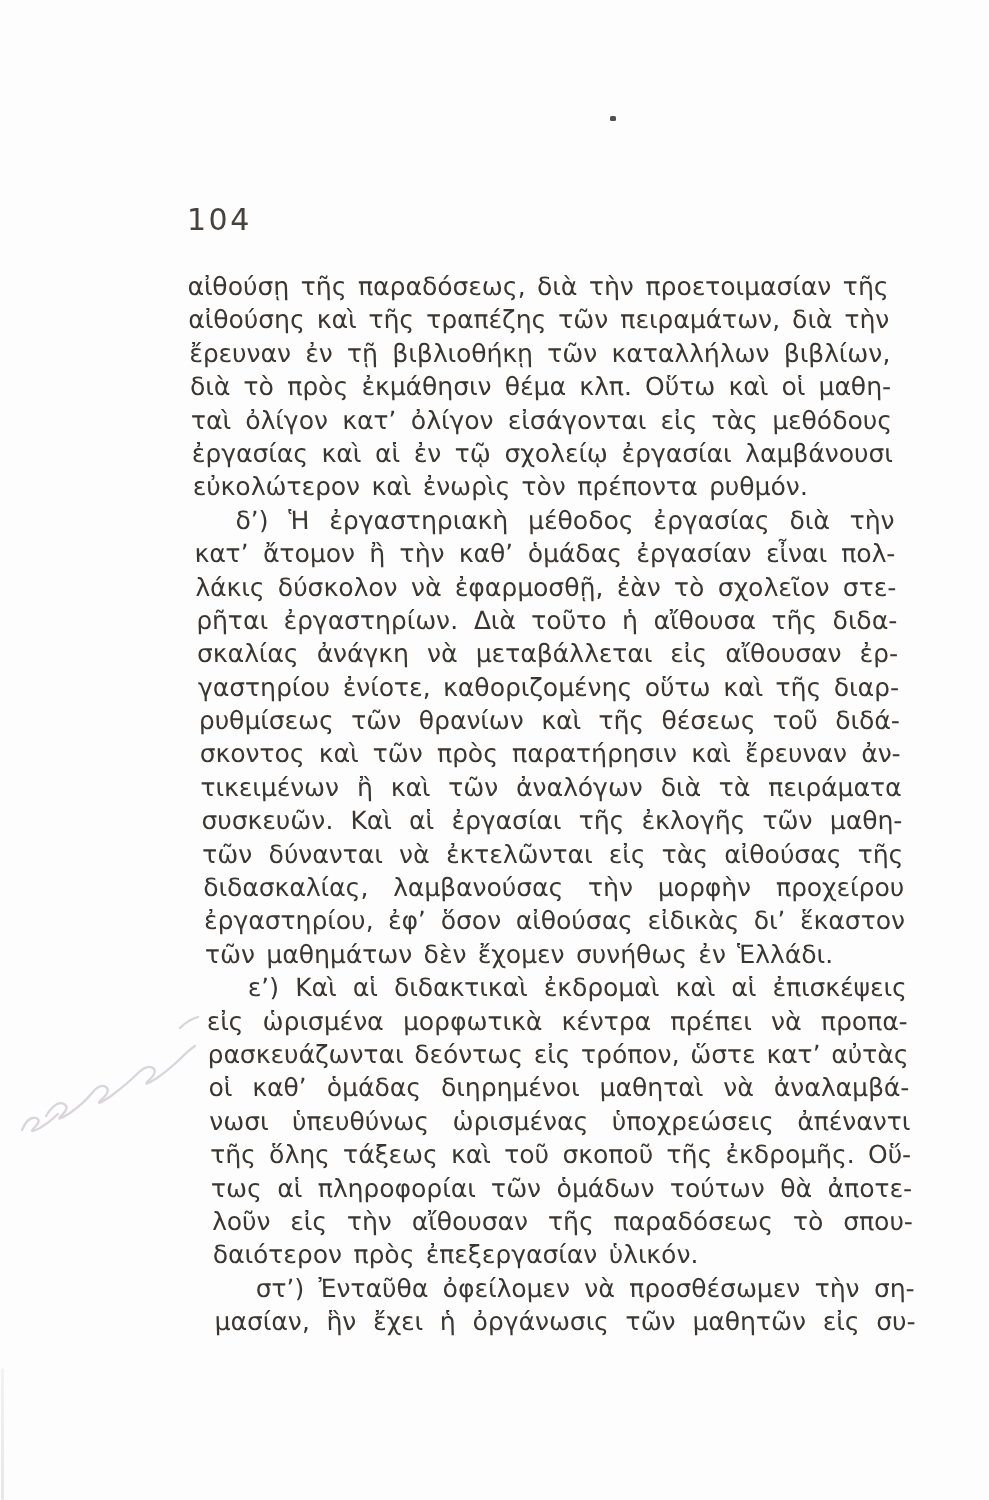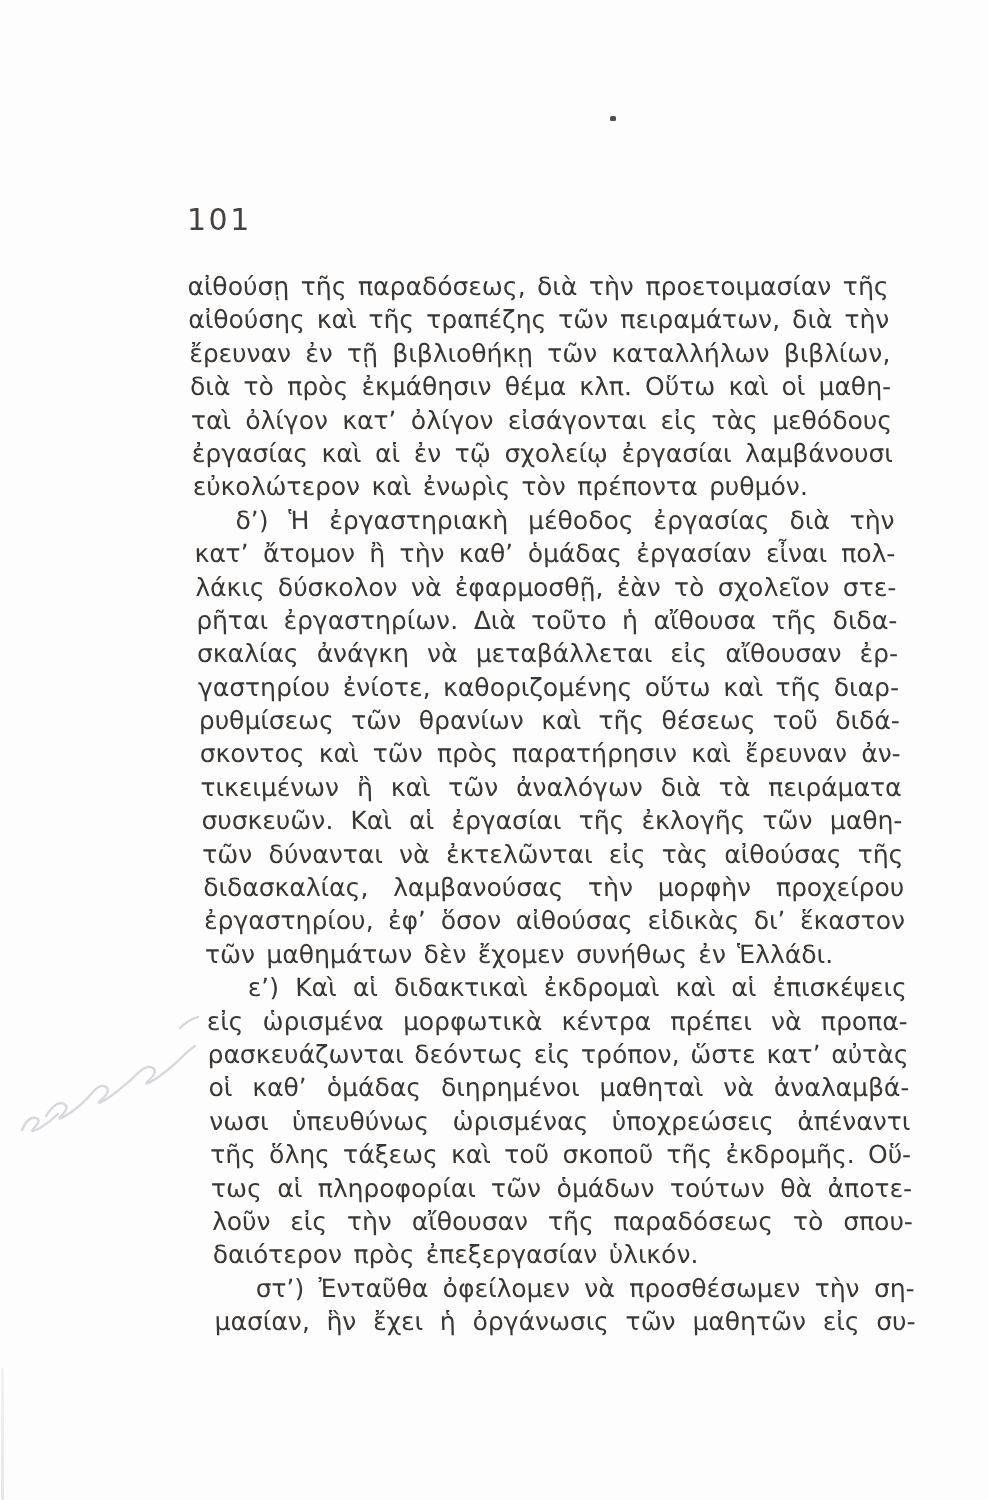--- a/index.html
+++ b/index.html
@@ -52,21 +52,21 @@
     position: absolute; left: 1px; top: 1368px; width: 3px; height: 132px;
     background: linear-gradient(180deg, #efedeb, #dcdad8);
     opacity: .65; border-radius: 2px;
   }
 </style>
 </head>
 <body>
 
 <div class="page">
 
-  <div class="page-number">101</div>
+  <div class="page-number">104</div>
 
   <span class="speck"></span>
 
   <svg class="pencil" viewBox="0 0 200 155" aria-hidden="true">
     <path d="M10,138 q6,-14 14,-12 q6,2 -2,10 q-6,6 6,0 q10,-6 18,-14"></path>
     <path d="M34,124 q10,-16 18,-12 q6,3 -2,11 q-8,8 8,-2 q14,-10 22,-20 q8,-10 14,-6 q5,4 -4,12 q-9,9 9,-3 q16,-12 26,-22 q10,-10 16,-6 q5,4 -4,12 q-8,8 8,-2 q14,-10 24,-20 q8,-8 14,-12"></path>
     <path d="M168,36 q8,-8 18,-11"></path>
   </svg>
 
   <div class="textblock">

